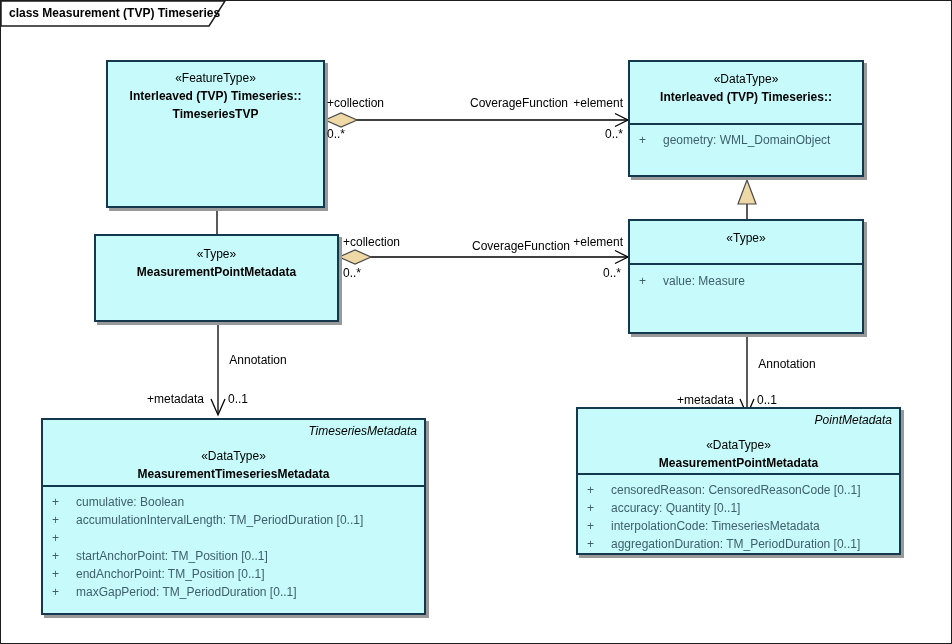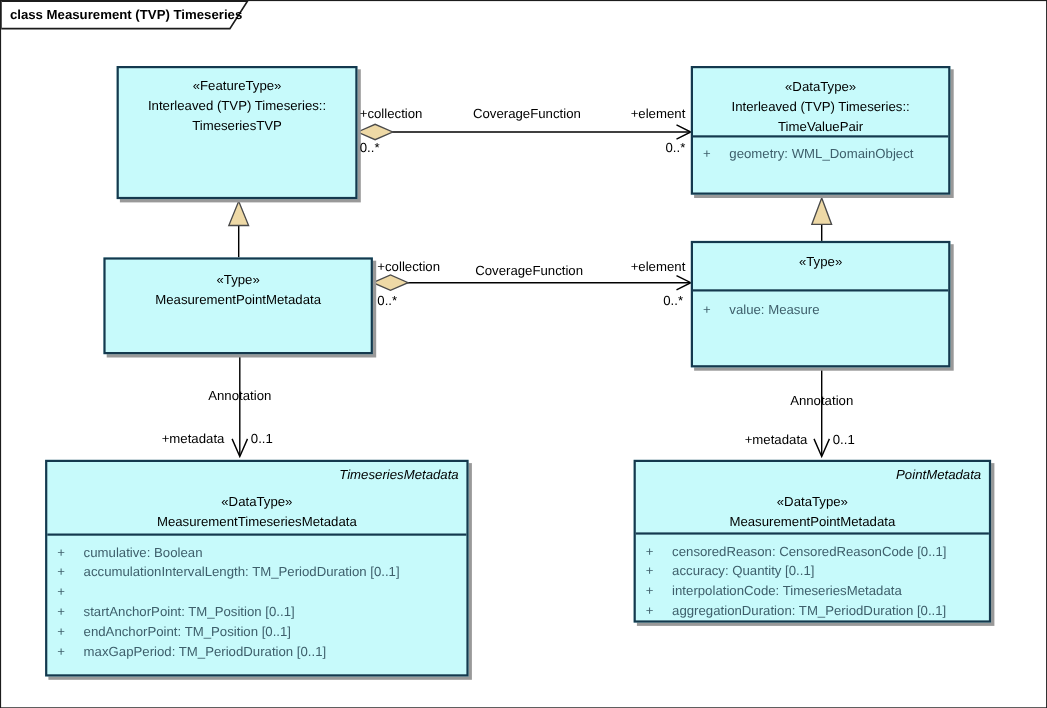--- a/index.html
+++ b/index.html
@@ -25,35 +25,35 @@
   
   .uml-class{
     position:absolute;box-sizing:border-box;
     background:var(--class-fill);
     border:2px solid var(--class-border);
     box-shadow:3px 3px 0 var(--shadow);
   }
   .head{box-sizing:border-box;text-align:center;}
   .head.sep{border-bottom:2px solid var(--class-border);}
   .stereo{font-size:12px;line-height:17px;}
-  .cname{font-size:12px;font-weight:normal;line-height:18px;}
+  .cname{font-size:12px;font-weight:bold;line-height:18px;}
   .corner-label{
     position:absolute;top:4px;right:7px;font-size:12px;font-style:italic;white-space:nowrap;
   }
   .attrs{box-sizing:border-box;}
   .attr-row{display:flex;font-size:12px;line-height:18px;color:var(--attr-text);white-space:nowrap;}
   .attr-vis{width:24px;padding-left:9px;flex:none;}
   
   #connectors{position:absolute;left:0;top:0;pointer-events:none;}
   #connectors .cline{stroke:var(--line);stroke-width:1.3;fill:none;}
   #connectors .openarrow{stroke:var(--line);stroke-width:1.3;fill:none;}
   #connectors .solid{fill:var(--arrow-fill);stroke:var(--arrow-stroke);stroke-width:1.2;}
   
   .clabel{position:absolute;font-size:12px;white-space:nowrap;}
-  .ctr{text-align:center;}
+  .ctr{text-align:center;margin-left:40px;}
   .rgt{text-align:right;}
 </style>
 </head>
 <body>
 
 <div id="canvas">
 
   <svg id="frame-tab" width="240" height="28" viewBox="0 0 240 28">
     <polygon points="0,0 224,0 208,25 0,25" fill="#ffffff" stroke="#1c1c1c" stroke-width="1.5"></polygon>
   </svg>
@@ -75,33 +75,32 @@
     <line class="cline" x1="746" y1="203" x2="746" y2="218"></line>
     <polygon class="solid" points="746,179 737,203 755,203"></polygon>
 
     <line class="cline" x1="217" y1="321" x2="217" y2="413"></line>
     <polyline class="openarrow" points="210,398 217,414 224,398"></polyline>
 
     <line class="cline" x1="746" y1="333" x2="746" y2="413"></line>
     <polyline class="openarrow" points="739,398 746,414 753,398"></polyline>
   </svg>
 
-  <div class="uml-class" style="left:105px;top:59px;width:219px;height:121px">
+  <div class="uml-class" style="left:105px;top:59px;width:219px;height:148px">
     <div class="head" style="padding-top:8px">
       <div class="stereo">«FeatureType»</div>
       <div class="cname">Interleaved (TVP) Timeseries::</div>
       <div class="cname">TimeseriesTVP</div>
     </div>
   </div>
 
   <div class="uml-class" style="left:627px;top:59px;width:236px;height:117px">
     <div class="head sep" style="height:63px;padding-top:9px">
       <div class="stereo">«DataType»</div>
       <div class="cname">Interleaved (TVP) Timeseries::</div>
-      <div class="cname">TimeValuePair</div>
     </div>
     <div class="attrs" style="padding-top:6px">
       <div class="attr-row">
         <span class="attr-vis">+</span>
         <span>geometry: WML_DomainObject</span>
       </div>
     </div>
   </div>
 
   <div class="uml-class" style="left:93px;top:233px;width:245px;height:88px">
@@ -149,21 +148,21 @@
         <span class="attr-vis">+</span>
         <span>endAnchorPoint: TM_Position [0..1]</span>
       </div>
       <div class="attr-row">
         <span class="attr-vis">+</span>
         <span>maxGapPeriod: TM_PeriodDuration [0..1]</span>
       </div>
     </div>
   </div>
 
-  <div class="uml-class" style="left:575px;top:417px;width:325px;height:148px">
+  <div class="uml-class" style="left:575px;top:406px;width:325px;height:148px">
     <div class="corner-label">PointMetadata</div>
     <div class="head sep" style="height:66px;padding-top:28px">
       <div class="stereo">«DataType»</div>
       <div class="cname">MeasurementPointMetadata</div>
     </div>
     <div class="attrs" style="padding-top:6px">
       <div class="attr-row">
         <span class="attr-vis">+</span>
         <span>censoredReason: CensoredReasonCode [0..1]</span>
       </div>

